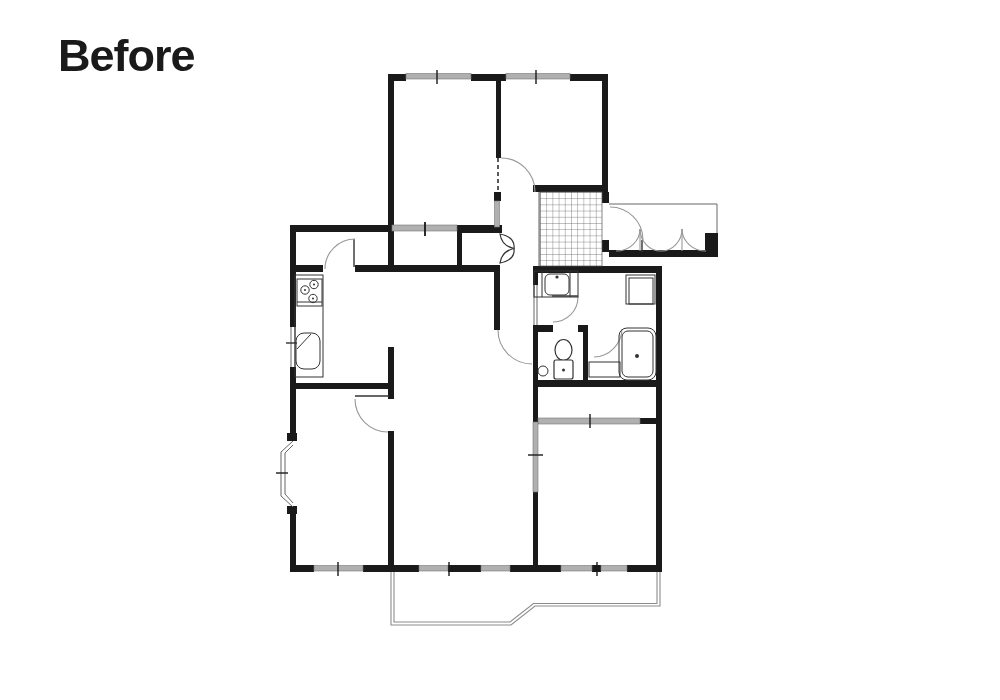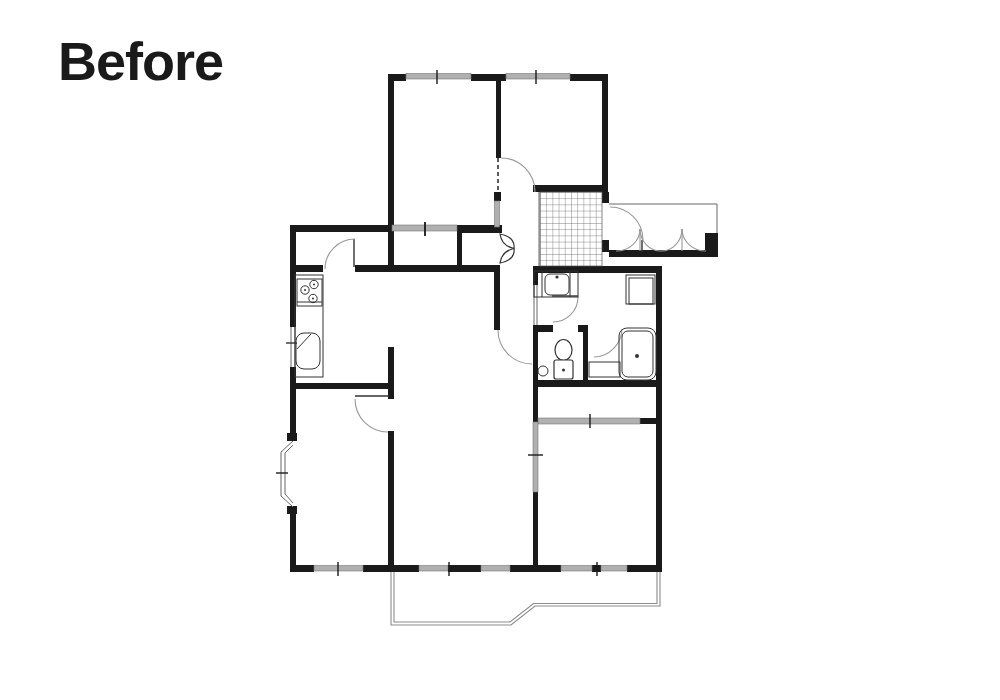--- a/index.html
+++ b/index.html
@@ -3,21 +3,21 @@
 <meta charset="utf-8">
 <style>
   html,body{margin:0;padding:0;}
   body{
     width:1000px;height:700px;position:relative;overflow:hidden;
     background:var(--background,#fff);
     font-family:"Liberation Sans", sans-serif;
   }
   .page-title{
     position:absolute;left:58px;top:30px;
-    font-size:54px;font-weight:bold;letter-spacing:-1px;
+    font-size:45px;font-weight:bold;letter-spacing:-1px;
     color:var(--title_color,#1a1a1a);
   }
   svg{position:absolute;left:0;top:0;}
   .wall{fill:var(--wall,#1a1a1a);}
   .win{fill:var(--window,#b0b0b0);stroke:var(--window_edge,#777);stroke-width:.6;}
   .arc{fill:none;stroke:var(--door_arc,#999);stroke-width:1.1;}
   .leaf{stroke:var(--fixture,#333);stroke-width:1.4;}
   .fx{fill:#fff;stroke:var(--fixture,#333);stroke-width:1.2;}
   .fxl{fill:none;stroke:var(--fixture,#333);stroke-width:1;}
   .tick{stroke:var(--wall,#1a1a1a);stroke-width:1.4;}

